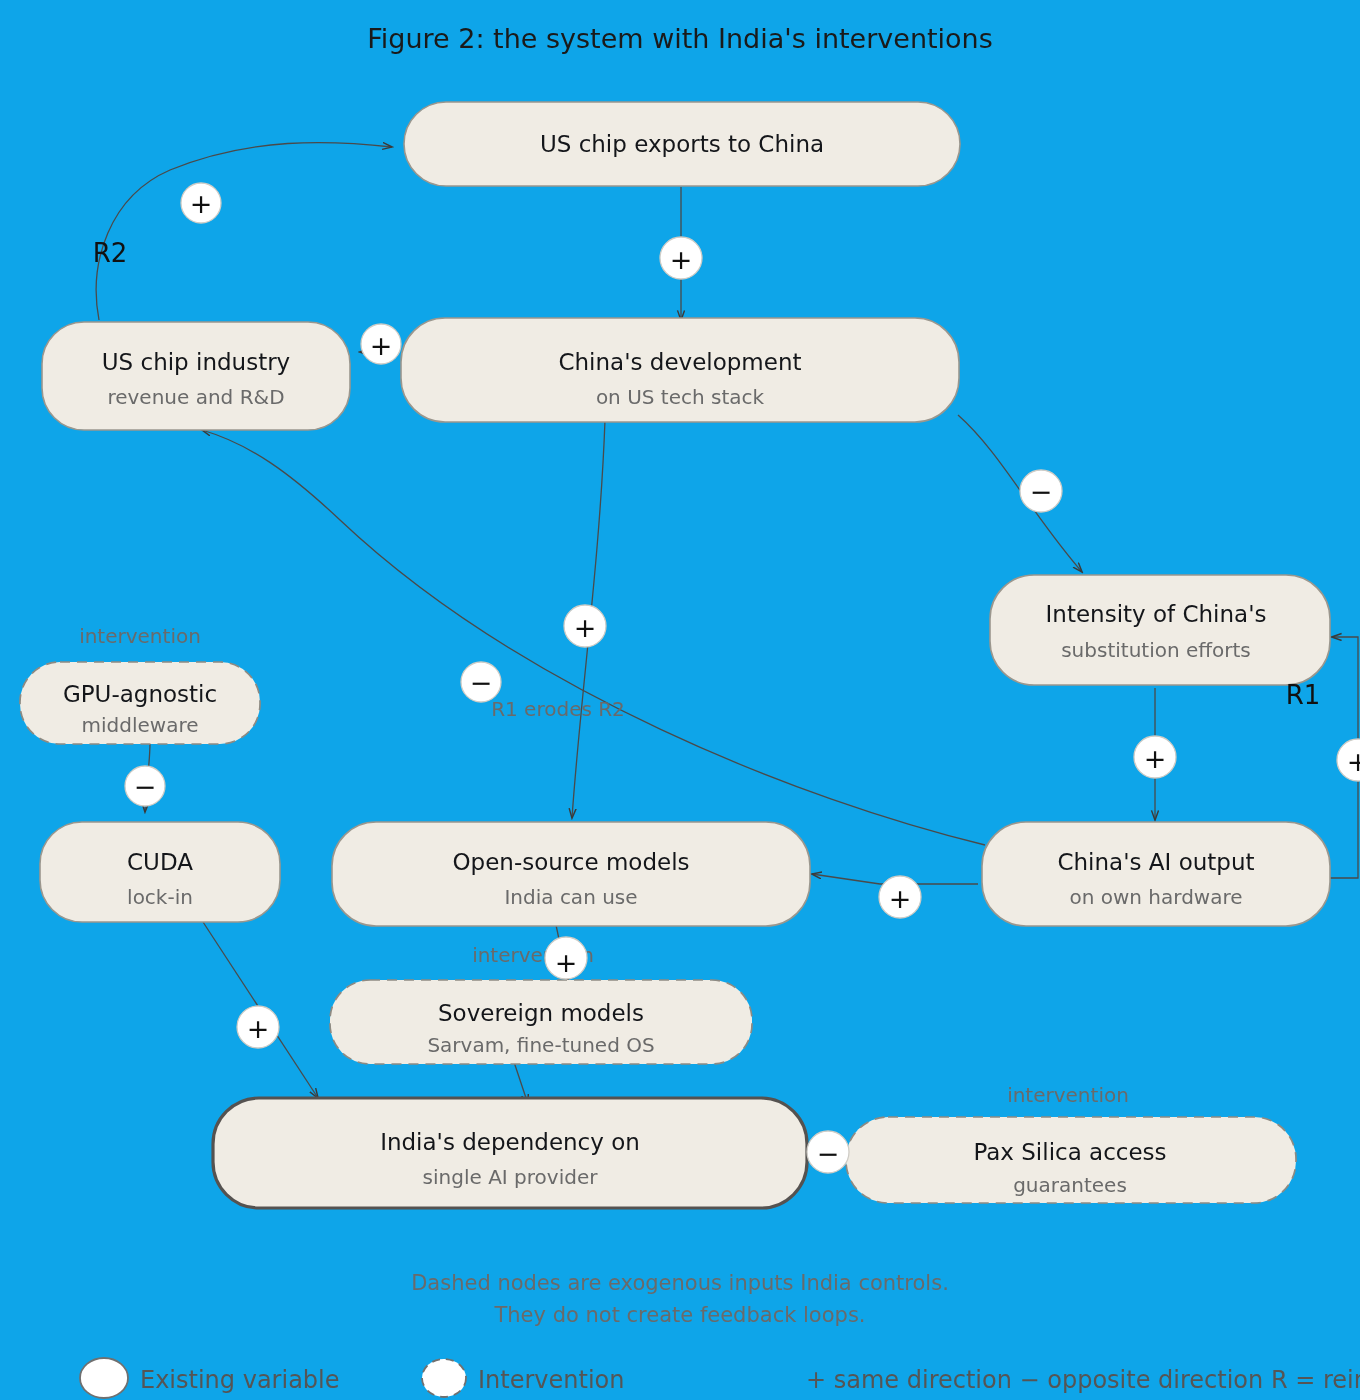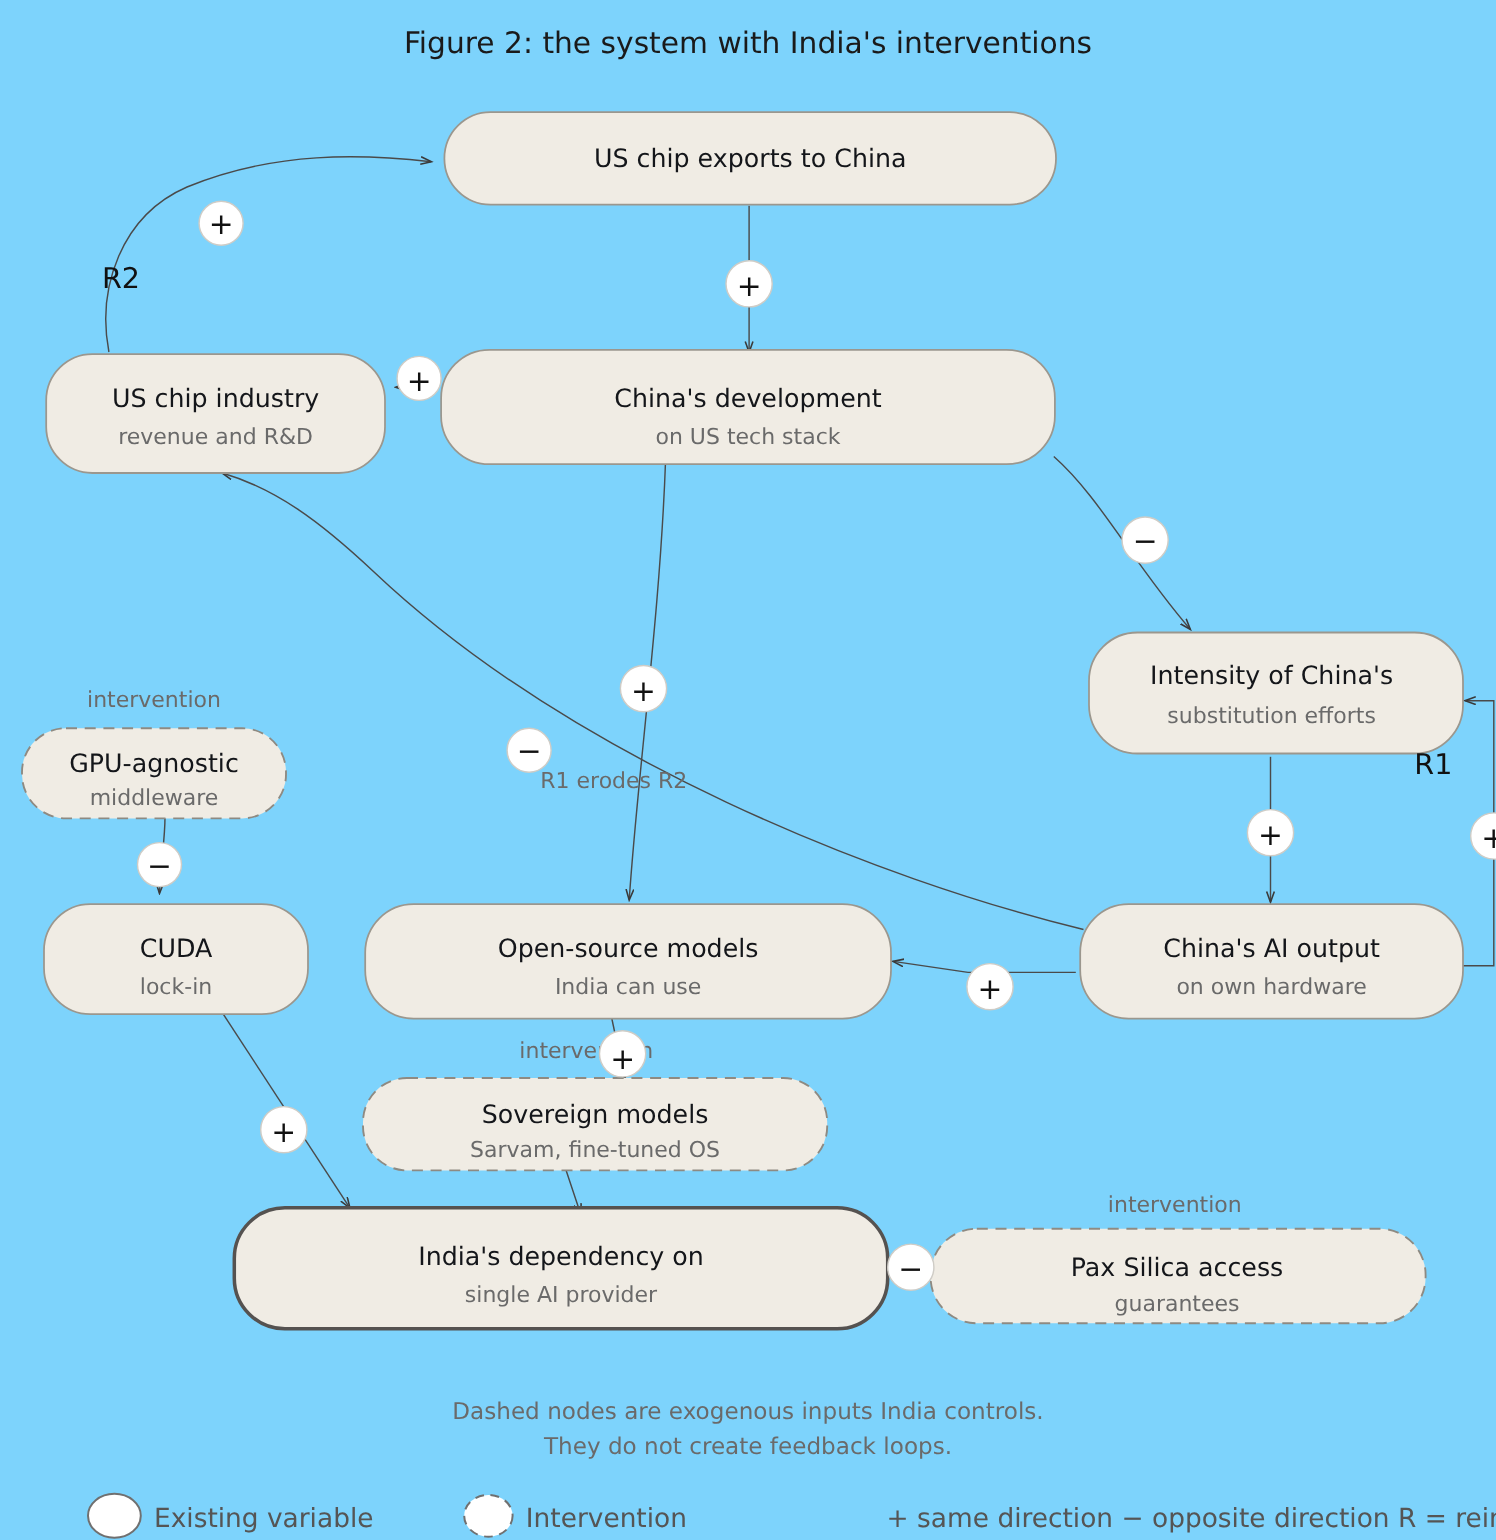--- a/index.html
+++ b/index.html
@@ -6,21 +6,21 @@
     margin: 0; padding: 0;
     background: #ffffff;
     width: 1360px; height: 1400px;
     overflow: hidden;
     font-family: "DejaVu Sans", sans-serif;
   }
   #stage {
     position: relative;
     width: 1360px;
     height: 1400px;
-    background: #7dd3fc;
+    background: #0ea5e9;
   }
   #diagram-svg {
     position: absolute;
     left: 0; top: 0;
     width: 1360px; height: 1400px;
   }
   .title-text {
     font-size: 27px;
     fill: #1a1a1a;
     font-family: "DejaVu Sans", sans-serif;

